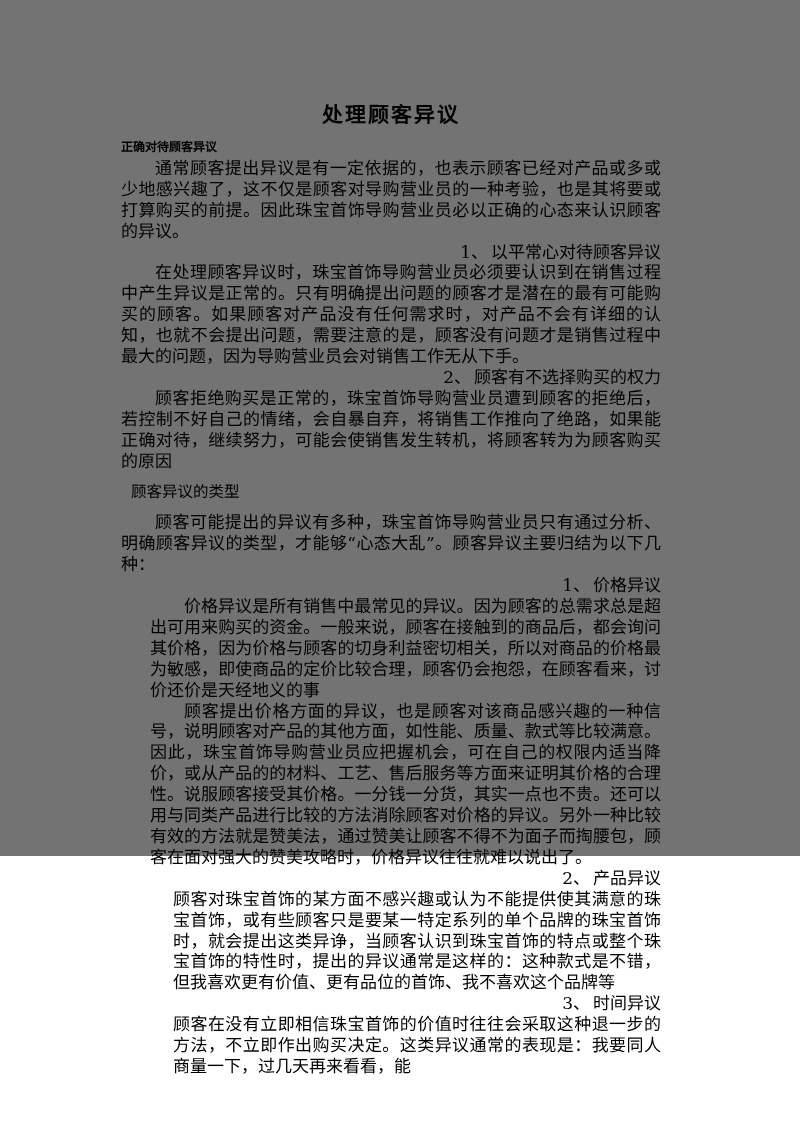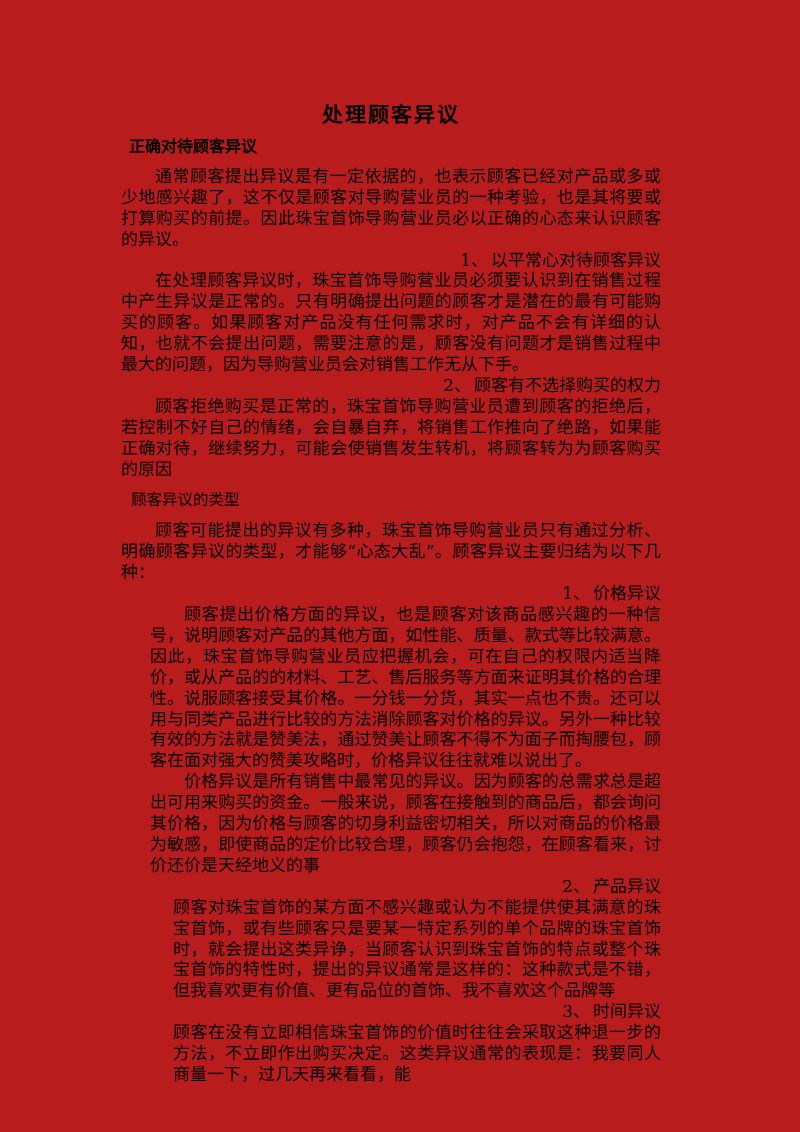--- a/index.html
+++ b/index.html
@@ -10,37 +10,37 @@
   body {
     width: 800px;
     height: 1132px;
     overflow: hidden;
     font-family: "DejaVu Serif", "Liberation Serif", serif;
     color: #000000;
   }
   .page {
     box-sizing: border-box;
     width: 800px;
-    height: 1132px;
+    height: 856px;
     padding: 101px 139px 0 121px;
-    background: #b91c1c;
+    background: #737373;
   }
   .doc-title {
     font-size: 21px;
     font-weight: 700;
     line-height: 27px;
     text-align: center;
     letter-spacing: 2px;
     margin: 0 0 9px 0;
   }
   .h1 {
-    font-size: 16px;
+    font-size: 12px;
     font-weight: 700;
     line-height: 20.9px;
-    margin: 8px;
+    margin: 0;
   }
   .h2 {
     font-size: 15.5px;
     font-weight: 400;
     line-height: 20.9px;
     margin: 10px;
   }
   .body-text {
     font-size: 17px;
     line-height: 20.9px;
@@ -90,22 +90,22 @@
     </div>
 
   </div>
 
   <div>
     <div class="h2">顾客异议的类型</div>
     <p class="body-text para-indent">顾客可能提出的异议有多种，珠宝首饰导购营业员只有通过分析、明确顾客异议的类型，才能够“心态大乱”。顾客异议主要归结为以下几种：</p>
 
     <div>
       <p class="body-text num-line"><span class="num">1、</span><span>价格异议</span></p>
+      <p class="body-text sub-para">价格异议是所有销售中最常见的异议。因为顾客的总需求总是超出可用来购买的资金。一般来说，顾客在接触到的商品后，都会询问其价格，因为价格与顾客的切身利益密切相关，所以对商品的价格最为敏感，即使商品的定价比较合理，顾客仍会抱怨，在顾客看来，讨价还价是天经地义的事</p>
       <p class="body-text sub-para">顾客提出价格方面的异议，也是顾客对该商品感兴趣的一种信号，说明顾客对产品的其他方面，如性能、质量、款式等比较满意。因此，珠宝首饰导购营业员应把握机会，可在自己的权限内适当降价，或从产品的的材料、工艺、售后服务等方面来证明其价格的合理性。说服顾客接受其价格。一分钱一分货，其实一点也不贵。还可以用与同类产品进行比较的方法消除顾客对价格的异议。另外一种比较有效的方法就是赞美法，通过赞美让顾客不得不为面子而掏腰包，顾客在面对强大的赞美攻略时，价格异议往往就难以说出了。</p>
-      <p class="body-text sub-para">价格异议是所有销售中最常见的异议。因为顾客的总需求总是超出可用来购买的资金。一般来说，顾客在接触到的商品后，都会询问其价格，因为价格与顾客的切身利益密切相关，所以对商品的价格最为敏感，即使商品的定价比较合理，顾客仍会抱怨，在顾客看来，讨价还价是天经地义的事</p>
     </div>
 
     <div>
       <p class="body-text num-line"><span class="num">2、</span><span>产品异议</span></p>
       <p class="body-text sub-para-deep">顾客对珠宝首饰的某方面不感兴趣或认为不能提供使其满意的珠宝首饰，或有些顾客只是要某一特定系列的单个品牌的珠宝首饰时，就会提出这类异诤，当顾客认识到珠宝首饰的特点或整个珠宝首饰的特性时，提出的异议通常是这样的：这种款式是不错，但我喜欢更有价值、更有品位的首饰、我不喜欢这个品牌等</p>
     </div>
 
     <div>
       <p class="body-text num-line"><span class="num">3、</span><span>时间异议</span></p>
       <p class="body-text sub-para-deep">顾客在没有立即相信珠宝首饰的价值时往往会采取这种退一步的方法，不立即作出购买决定。这类异议通常的表现是：我要同人商量一下，过几天再来看看，能</p>

